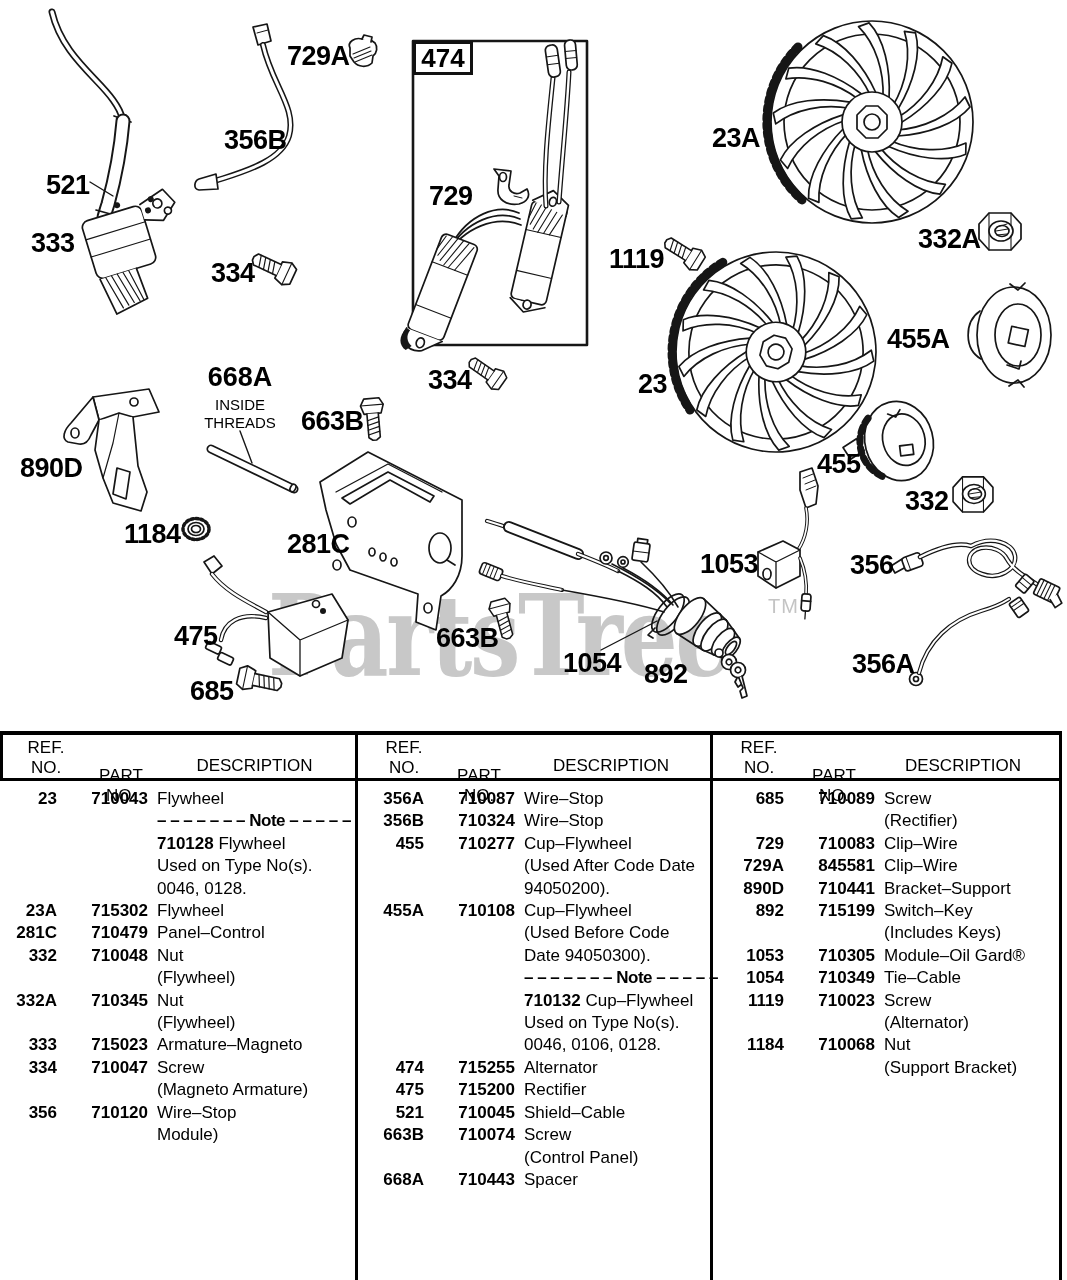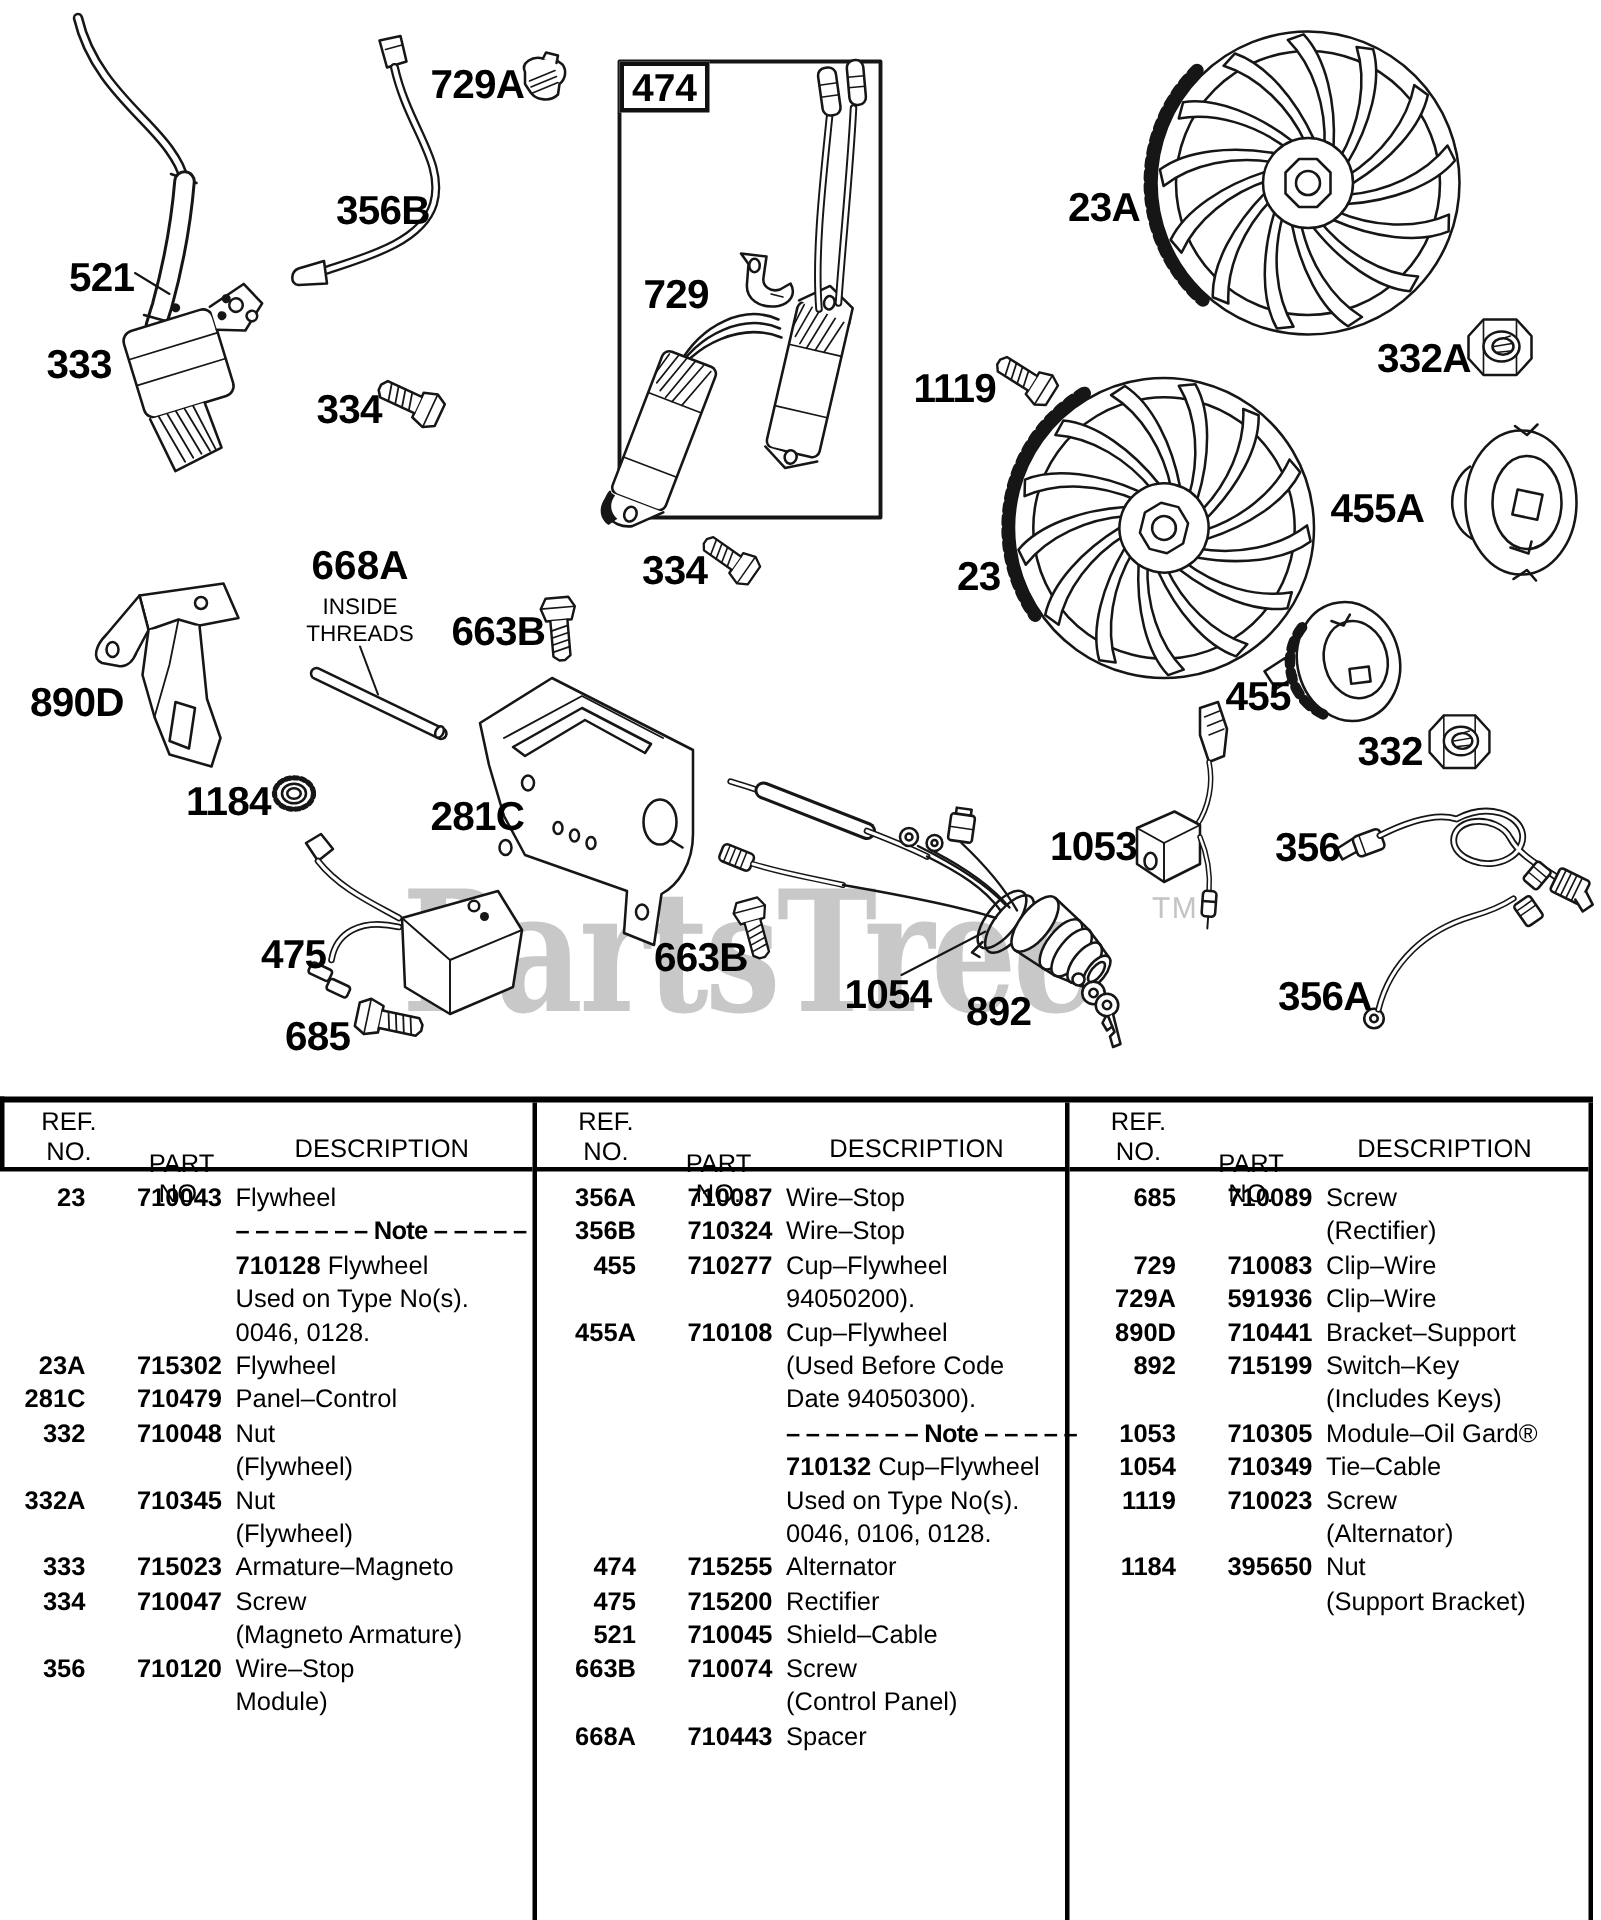--- a/index.html
+++ b/index.html
@@ -507,20 +507,25 @@
             <span class="tdesc">Wire–Stop</span>
           </div>
           <div class="trow">
             <span class="tref">455</span>
             <span class="tpart">710277</span>
             <span class="tdesc">Cup–Flywheel</span>
           </div>
           <div class="trow">
             <span class="tref"></span>
             <span class="tpart"></span>
+            <span class="tdesc">(Used After Code Date</span>
+          </div>
+          <div class="trow">
+            <span class="tref"></span>
+            <span class="tpart"></span>
             <span class="tdesc">94050200).</span>
           </div>
           <div class="trow">
             <span class="tref">455A</span>
             <span class="tpart">710108</span>
             <span class="tdesc">Cup–Flywheel</span>
           </div>
           <div class="trow">
             <span class="tref"></span>
             <span class="tpart"></span>
@@ -600,21 +605,21 @@
             <span class="tpart"></span>
             <span class="tdesc">(Rectifier)</span>
           </div>
           <div class="trow">
             <span class="tref">729</span>
             <span class="tpart">710083</span>
             <span class="tdesc">Clip–Wire</span>
           </div>
           <div class="trow">
             <span class="tref">729A</span>
-            <span class="tpart">591936</span>
+            <span class="tpart">845581</span>
             <span class="tdesc">Clip–Wire</span>
           </div>
           <div class="trow">
             <span class="tref">890D</span>
             <span class="tpart">710441</span>
             <span class="tdesc">Bracket–Support</span>
           </div>
           <div class="trow">
             <span class="tref">892</span>
             <span class="tpart">715199</span>
@@ -640,21 +645,21 @@
             <span class="tpart">710023</span>
             <span class="tdesc">Screw</span>
           </div>
           <div class="trow">
             <span class="tref"></span>
             <span class="tpart"></span>
             <span class="tdesc">(Alternator)</span>
           </div>
           <div class="trow">
             <span class="tref">1184</span>
-            <span class="tpart">395650</span>
+            <span class="tpart">710068</span>
             <span class="tdesc">Nut</span>
           </div>
           <div class="trow">
             <span class="tref"></span>
             <span class="tpart"></span>
             <span class="tdesc">(Support Bracket)</span>
           </div>
         </div>
     </div>
   </div>

